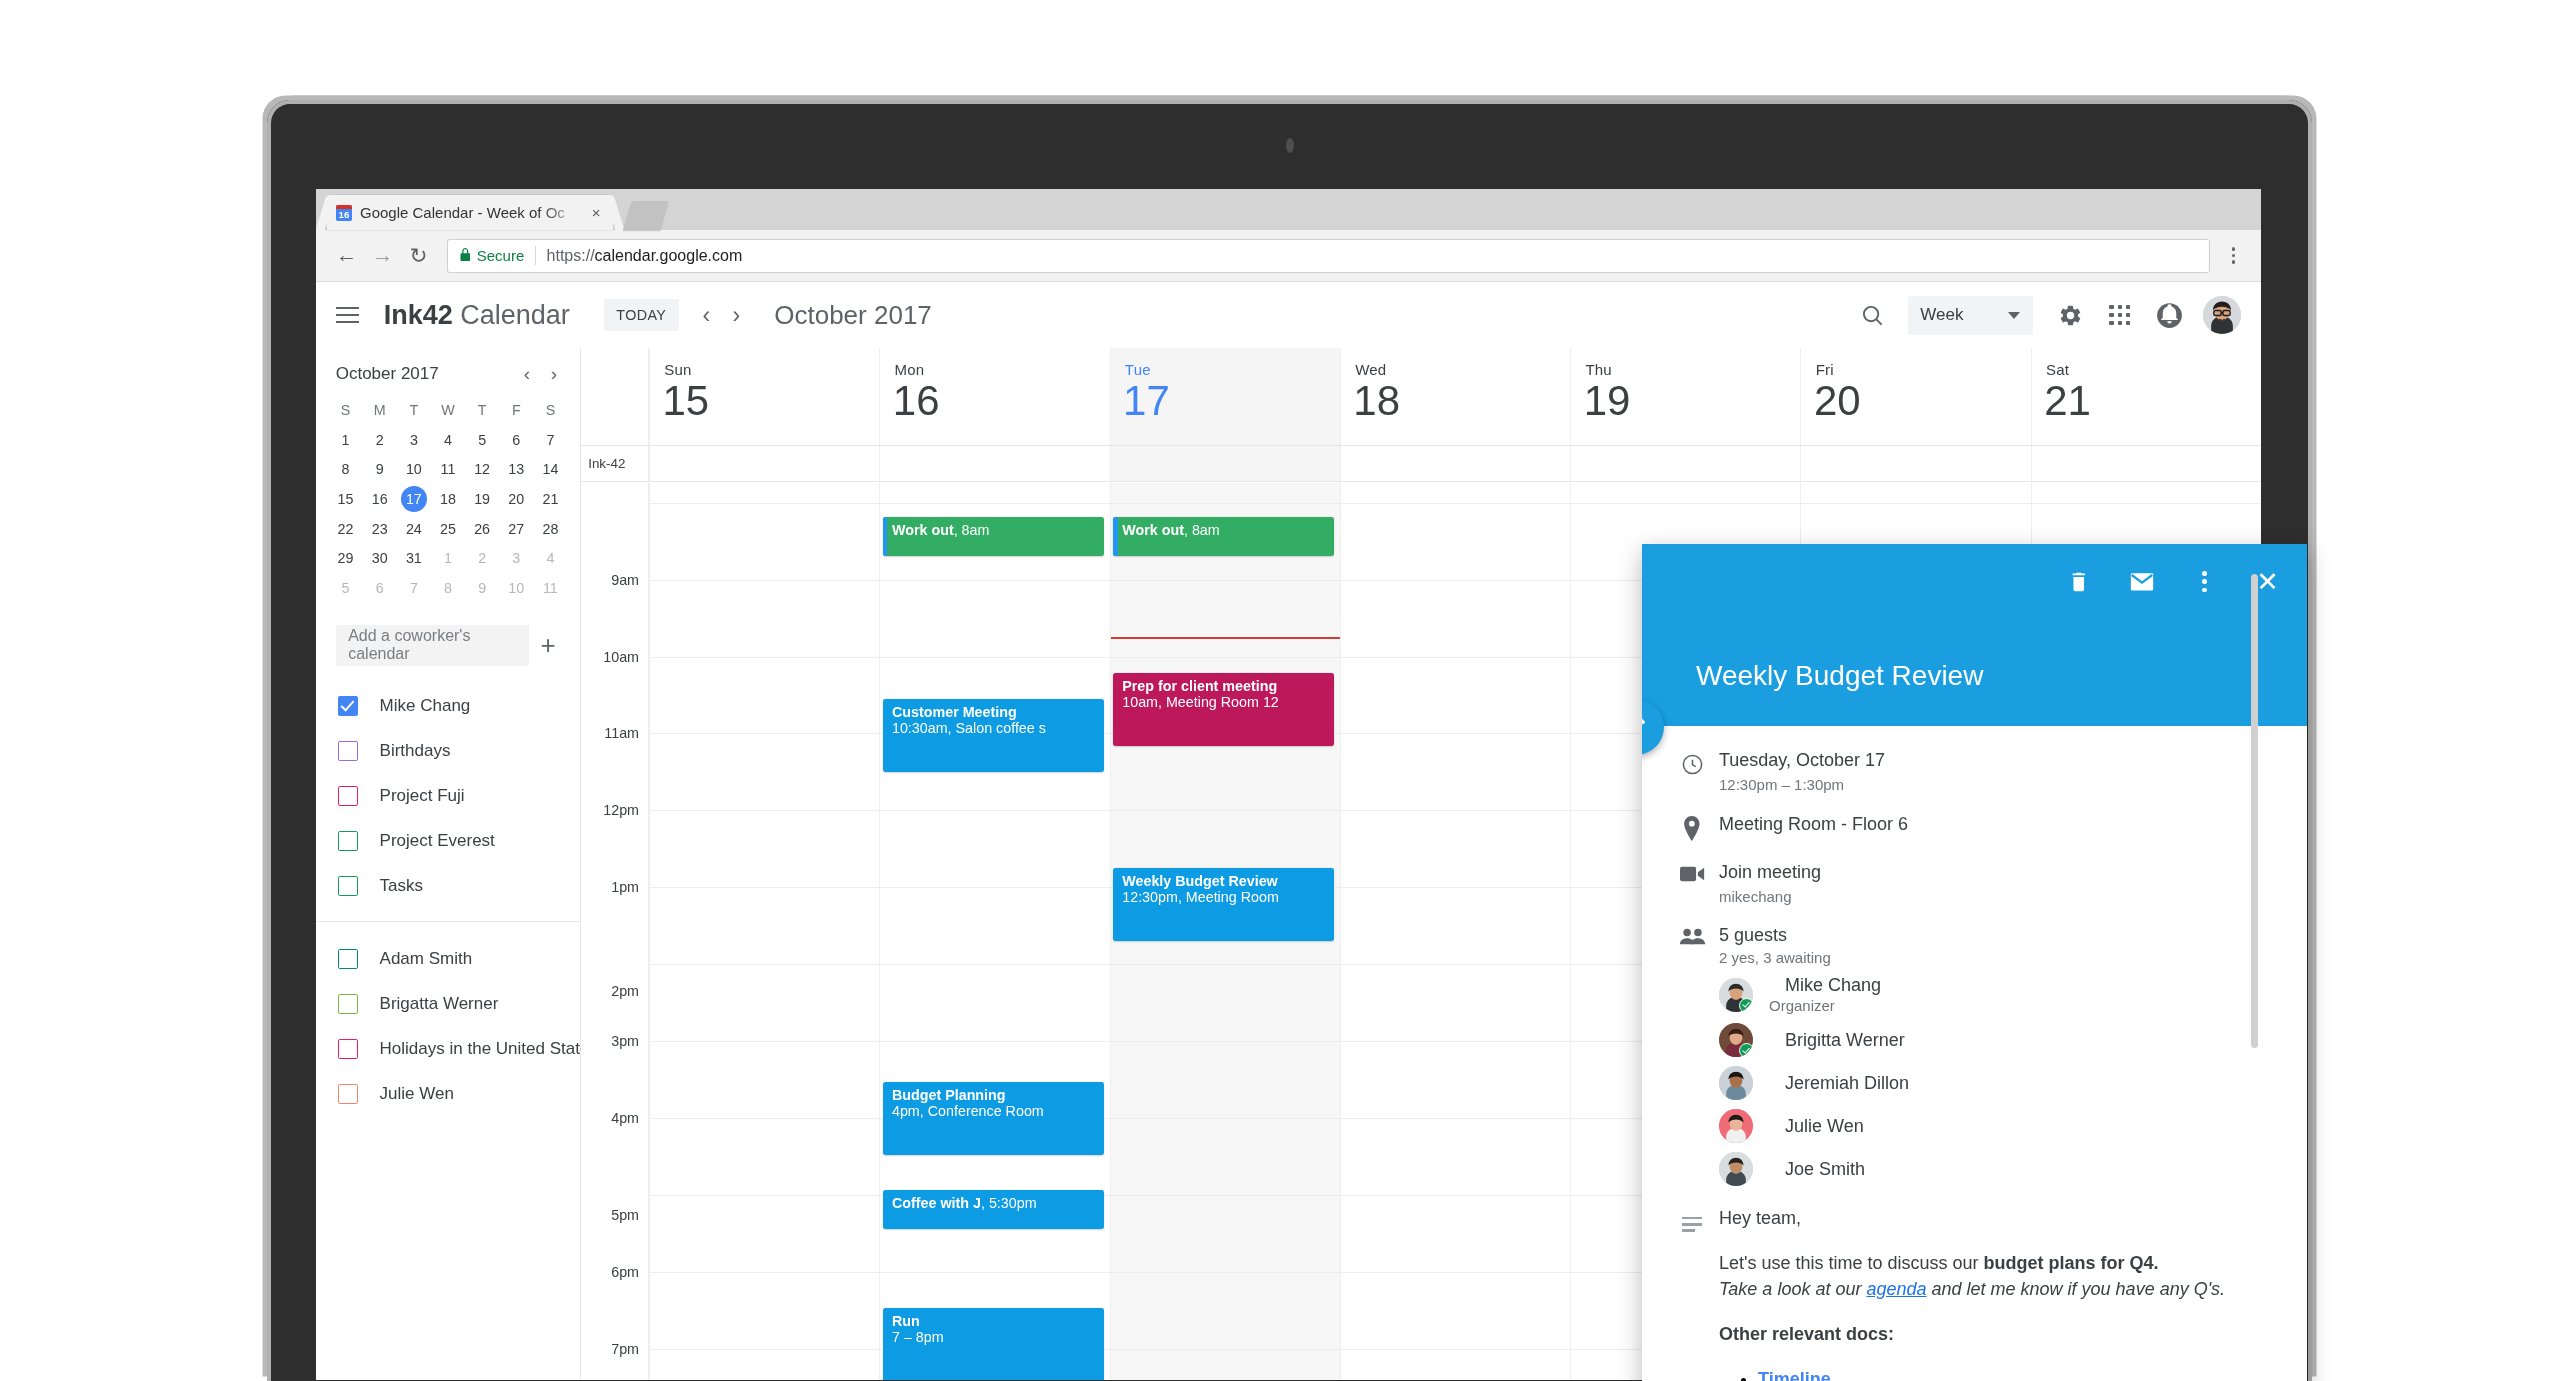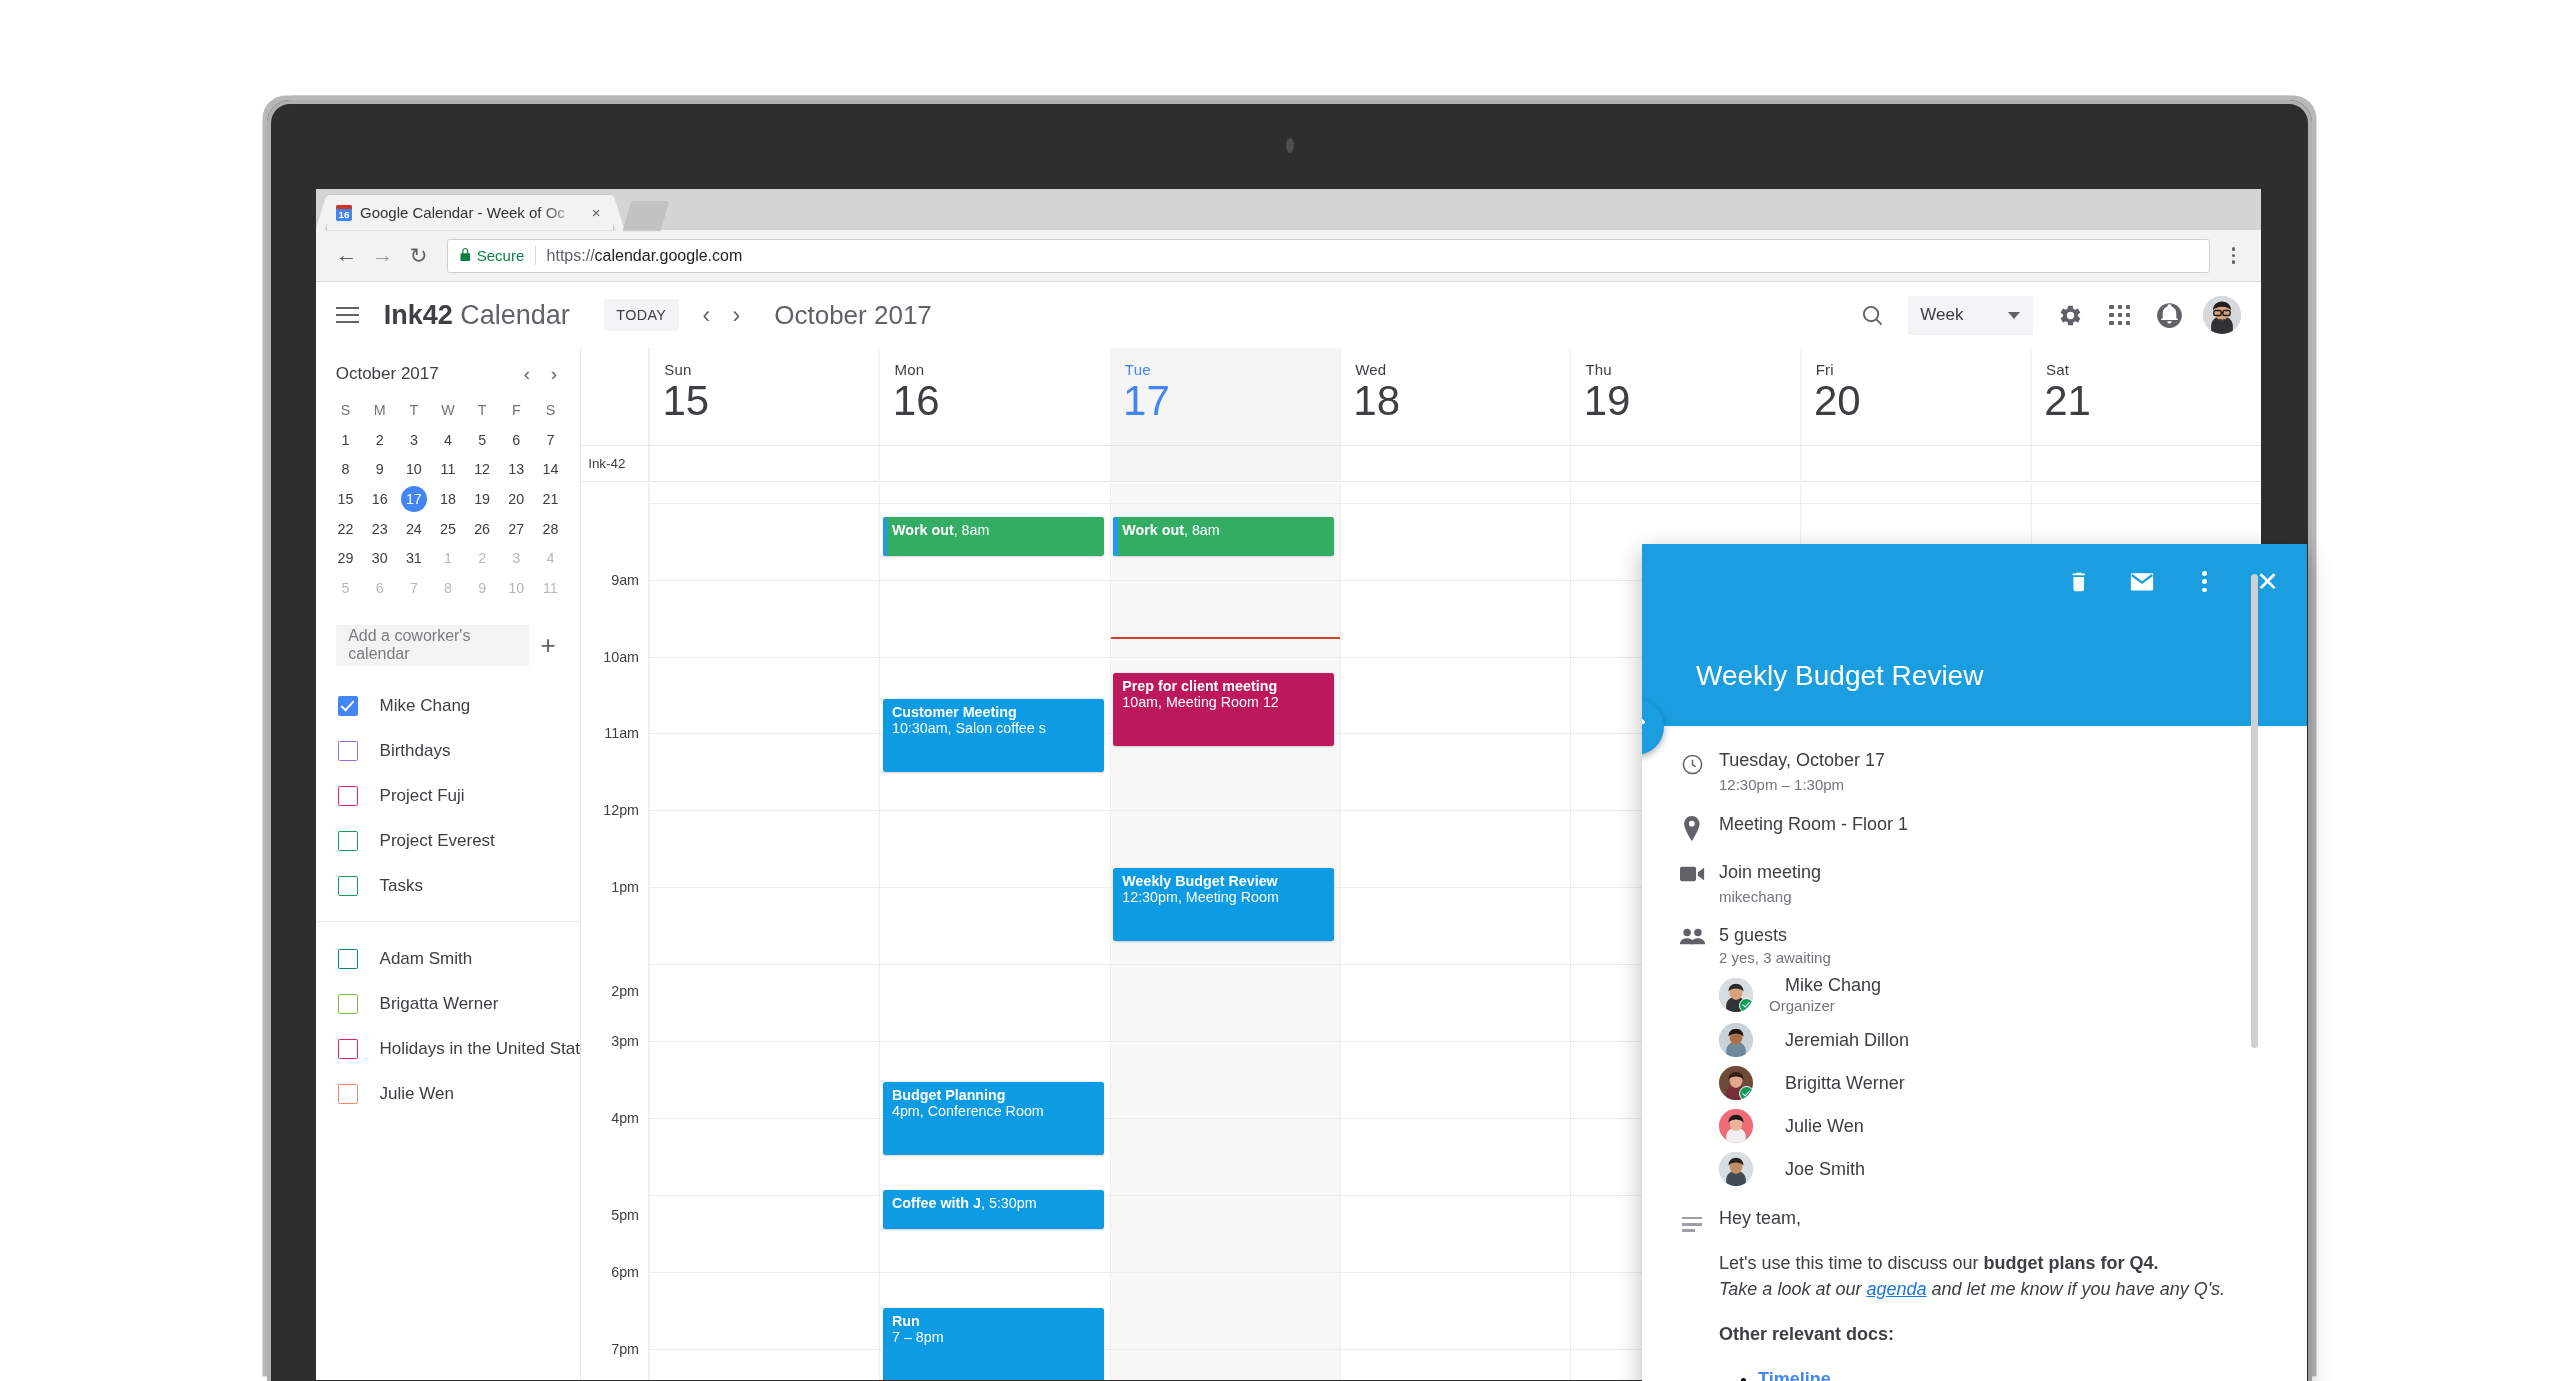--- a/index.html
+++ b/index.html
@@ -822,21 +822,21 @@
         </div>
       </div>
 
       <div class="drow">
         <div class="dicon">
           <svg width="19.7" height="25" viewBox="0 0 20 26">
               <path fill="#5f6368" d="M10 0C5.6 0 2 3.6 2 8c0 6 8 18 8 18s8-12 8-18c0-4.4-3.6-8-8-8zm0 11a3 3 0 1 1 0-6 3 3 0 0 1 0 6z"></path>
             </svg>
         </div>
         <div class="dmain">
-          <div class="d-primary">Meeting Room - Floor 1</div>
+          <div class="d-primary">Meeting Room - Floor 6</div>
         </div>
       </div>
 
       <div class="drow">
         <div class="dicon">
           <svg width="25" height="18" viewBox="0 0 28 20">
               <rect x="0" y="2" width="18" height="16" rx="2" fill="#5f6368"></rect>
               <path d="M20 8l7-5v14l-7-5z" fill="#5f6368"></path>
             </svg>
         </div>
@@ -866,38 +866,38 @@
                     <ellipse cx="19" cy="16.5" rx="7.2" ry="8" fill="#d8a27a"></ellipse>
                     <path d="M10.6 15c0-5.2 3.6-8.6 8.4-8.6s8.4 3.4 8.4 8.6c0 0-2.6-3.4-8.4-3.4s-8.4 3.4-8.4 3.4z" fill="#2b2b2b"></path>
                   </svg><span class="g-check"></span></div>
                 <div class="g-text">
                   <div class="g-name">Mike Chang</div>
                   <div class="g-role">Organizer</div>
                 </div>
               </div>
               <div class="guest">
                 <div class="g-avatar"><svg width="34" height="34" viewBox="0 0 38 38">
+                    <rect width="38" height="38" fill="#6f4a38"></rect>
+                    <path d="M19 21c-6.4 0-11 4.4-11 10.4V38h22v-6.6C30 25.4 25.4 21 19 21z" fill="#7a2b3c"></path>
+                    <ellipse cx="19" cy="16.5" rx="7.2" ry="8" fill="#e0a989"></ellipse>
+                    <path d="M10.6 15c0-5.2 3.6-8.6 8.4-8.6s8.4 3.4 8.4 8.6c0 0-2.6-3.4-8.4-3.4s-8.4 3.4-8.4 3.4z" fill="#3a1f14"></path>
+                  </svg><span class="g-check"></span></div>
+                <div class="g-text">
+                  <div class="g-name">Brigitta Werner</div>
+                </div>
+              </div>
+              <div class="guest">
+                <div class="g-avatar"><svg width="34" height="34" viewBox="0 0 38 38">
                     <rect width="38" height="38" fill="#c8d2d8"></rect>
                     <path d="M19 21c-6.4 0-11 4.4-11 10.4V38h22v-6.6C30 25.4 25.4 21 19 21z" fill="#6d8a9c"></path>
                     <ellipse cx="19" cy="16.5" rx="7.2" ry="8" fill="#a9714b"></ellipse>
                     <path d="M10.6 15c0-5.2 3.6-8.6 8.4-8.6s8.4 3.4 8.4 8.6c0 0-2.6-3.4-8.4-3.4s-8.4 3.4-8.4 3.4z" fill="#1d1410"></path>
                   </svg></div>
                 <div class="g-text">
                   <div class="g-name">Jeremiah Dillon</div>
-                </div>
-              </div>
-              <div class="guest">
-                <div class="g-avatar"><svg width="34" height="34" viewBox="0 0 38 38">
-                    <rect width="38" height="38" fill="#6f4a38"></rect>
-                    <path d="M19 21c-6.4 0-11 4.4-11 10.4V38h22v-6.6C30 25.4 25.4 21 19 21z" fill="#7a2b3c"></path>
-                    <ellipse cx="19" cy="16.5" rx="7.2" ry="8" fill="#e0a989"></ellipse>
-                    <path d="M10.6 15c0-5.2 3.6-8.6 8.4-8.6s8.4 3.4 8.4 8.6c0 0-2.6-3.4-8.4-3.4s-8.4 3.4-8.4 3.4z" fill="#3a1f14"></path>
-                  </svg><span class="g-check"></span></div>
-                <div class="g-text">
-                  <div class="g-name">Brigitta Werner</div>
                 </div>
               </div>
               <div class="guest">
                 <div class="g-avatar"><svg width="34" height="34" viewBox="0 0 38 38">
                     <rect width="38" height="38" fill="#ef6b76"></rect>
                     <path d="M19 21c-6.4 0-11 4.4-11 10.4V38h22v-6.6C30 25.4 25.4 21 19 21z" fill="#f0f0f0"></path>
                     <ellipse cx="19" cy="16.5" rx="7.2" ry="8" fill="#e8b49a"></ellipse>
                     <path d="M10.6 15c0-5.2 3.6-8.6 8.4-8.6s8.4 3.4 8.4 8.6c0 0-2.6-3.4-8.4-3.4s-8.4 3.4-8.4 3.4z" fill="#20191b"></path>
                   </svg></div>
                 <div class="g-text">

